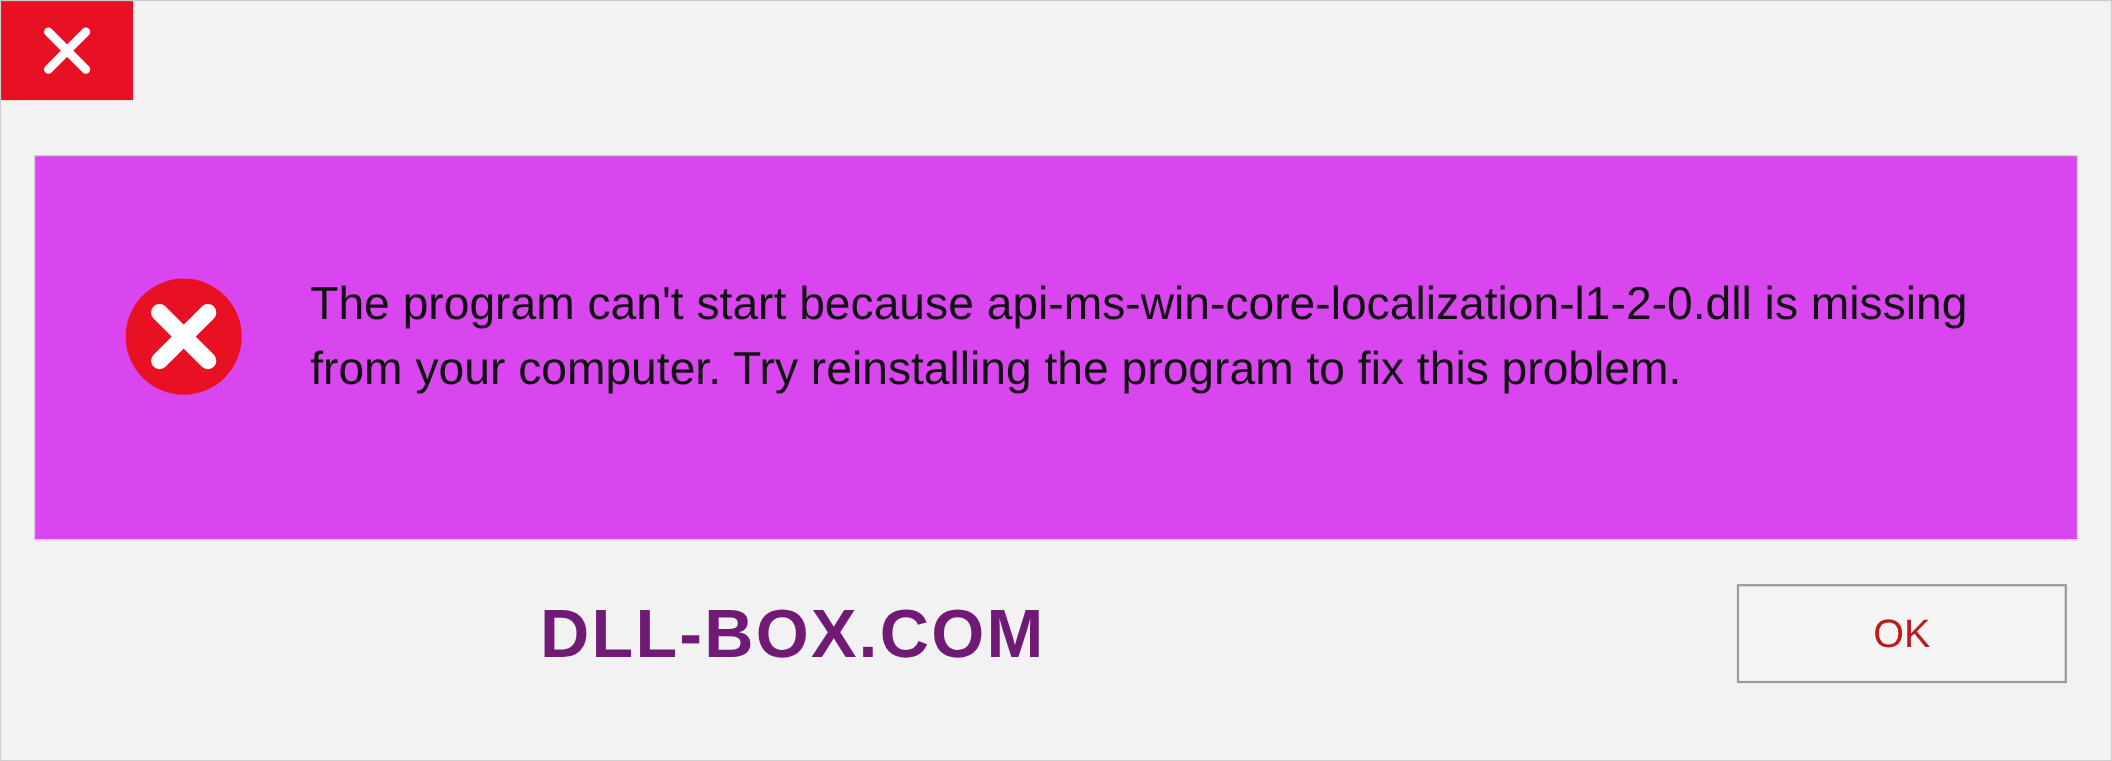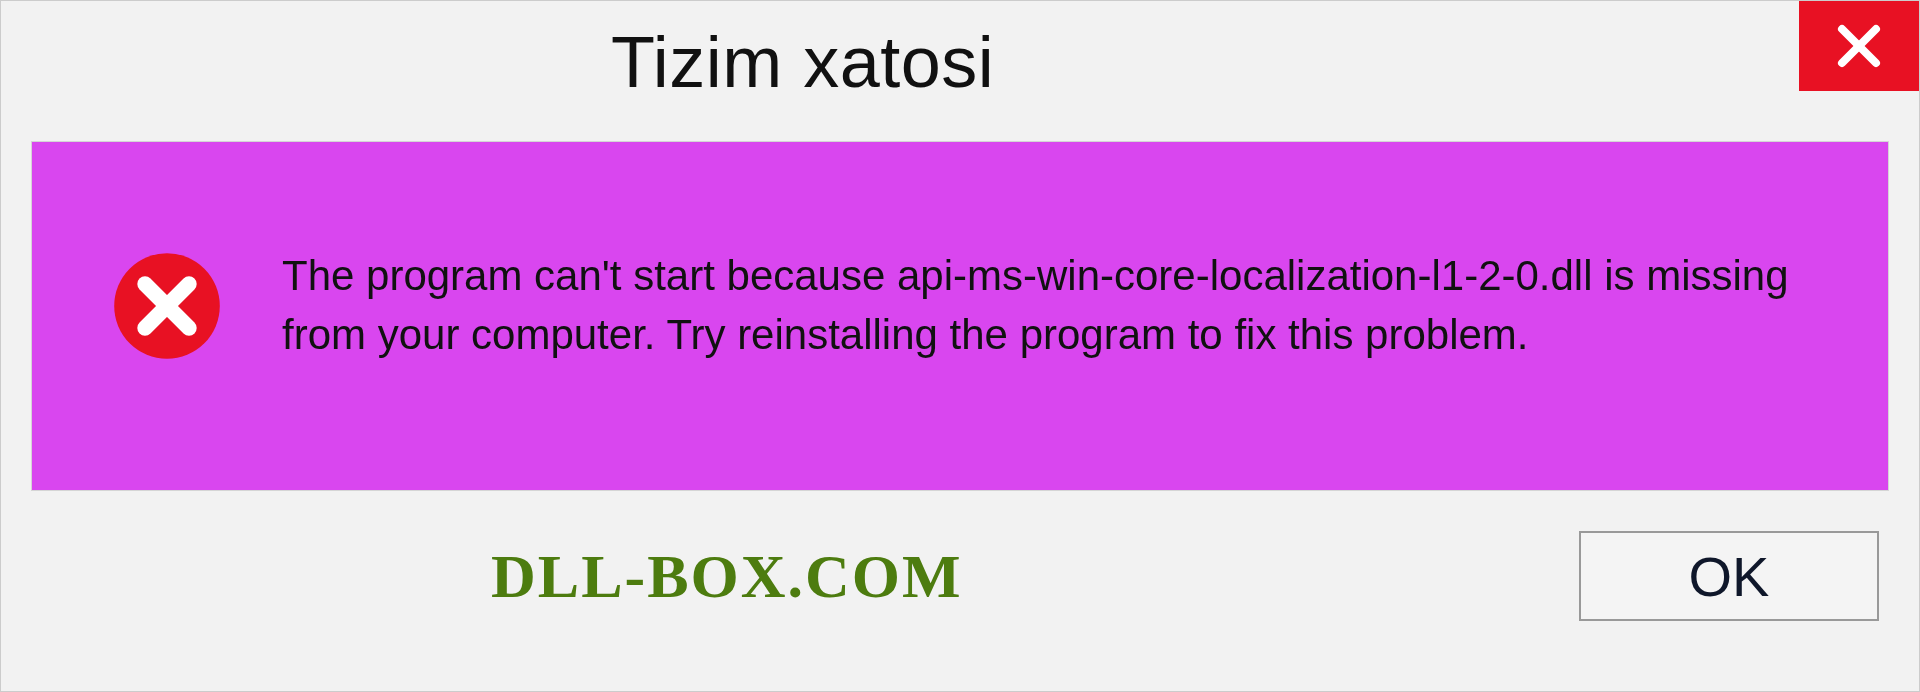--- a/index.html
+++ b/index.html
@@ -67,44 +67,43 @@
     }
     .footer {
       display: flex;
       align-items: center;
       justify-content: space-between;
       padding: 10px 40px 30px 40px;
     }
     .watermark {
       font-size: 62px;
       font-weight: 900;
-      color: #4d7c0f;
+      color: #701a75;
       letter-spacing: 2px;
       margin-left: 450px;
-      font-family: Liberation Serif, serif;
+      font-family: Liberation Sans, sans-serif;
     }
     .ok-btn {
       width: 300px;
       height: 90px;
       background: #f4f4f4;
       border: 2px solid #999;
-      font-size: 56px;
-      color: #0f172a;
+      font-size: 36px;
+      color: #b91c1c;
       cursor: pointer;
       display: flex;
       align-items: center;
       justify-content: center;
       font-family: "Segoe UI", Tahoma, Arial, sans-serif;
     }
   </style>
 </head>
 <body>
 
 <div class="titlebar">
-  <div class="title">Tizim xatosi</div>
   <div class="close-btn">
     <svg viewBox="0 0 50 50">
       <line x1="8" y1="8" x2="42" y2="42" stroke="#fff" stroke-width="8" stroke-linecap="round"></line>
       <line x1="42" y1="8" x2="8" y2="42" stroke="#fff" stroke-width="8" stroke-linecap="round"></line>
     </svg>
   </div>
 </div>
 
 <div class="content-box">
   <svg class="error-icon" viewBox="0 0 100 100">

